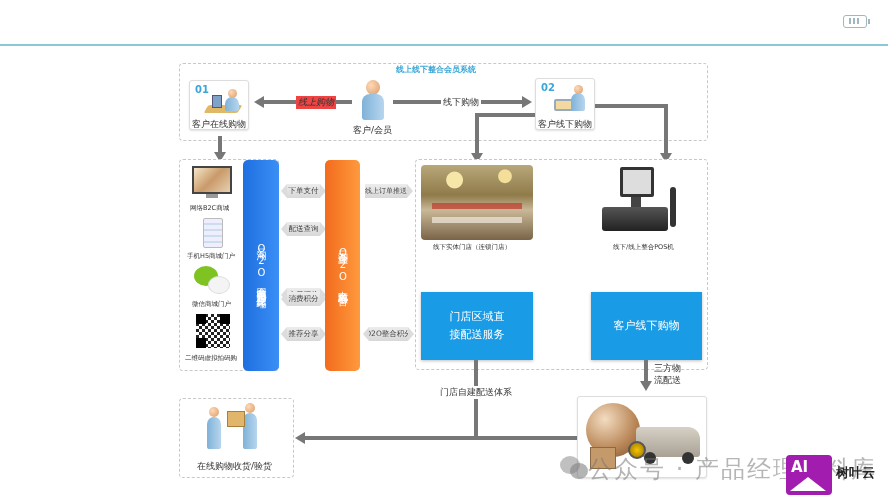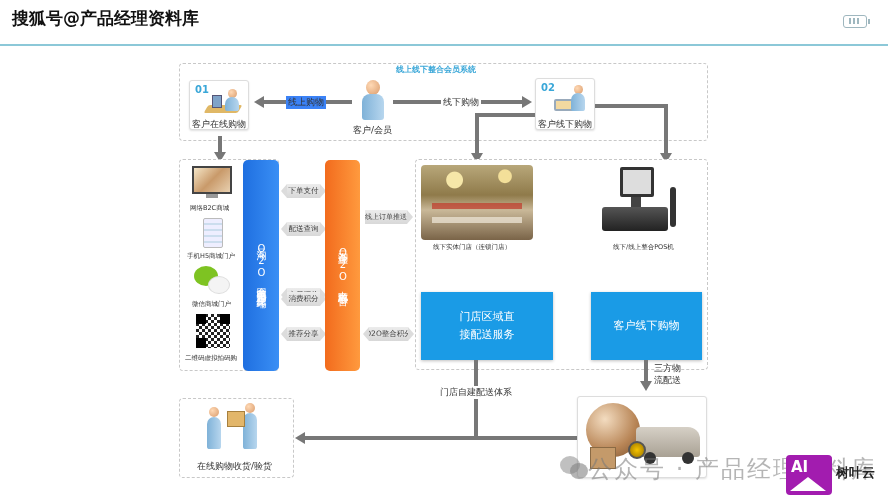--- a/index.html
+++ b/index.html
@@ -60,21 +60,20 @@
 
   .wm-bottom { position: absolute; left: 588px; top: 453px; font-size: 24px; color: rgba(120,120,120,0.55); white-space: nowrap; letter-spacing: 2px; }
   .wm-logo { position: absolute; left: 786px; top: 455px; width: 46px; height: 40px; background: #a21caf; border-radius: 4px; color: #fff; font-weight: bold; font-size: 15px; }
   .wm-logo span { position: absolute; left: 5px; top: 3px; }
   .wm-brand { position: absolute; left: 836px; top: 464px; font-size: 13px; font-weight: bold; color: #222; }
 </style>
 </head>
 <body>
 
 <div class="header">
-  <div class="watermark-top">搜狐号@产品经理资料库</div>
   <div class="battery">
     <span style="left:5px"></span>
       <span style="left:9px"></span>
       <span style="left:13px"></span>
   </div>
   <div class="rule"></div>
 </div>
 
 <div class="dashed-box" style="left:179px;top:63px;width:529px;height:78px;"></div>
 <div class="label-sm" style="left:396px;top:64px;font-size:8px;color:#3aa7d8;font-weight:bold;">线上线下整合会员系统</div>
@@ -91,21 +90,21 @@
 </div>
 
 <div style="position:absolute;left:361px;top:80px;width:24px;height:40px;">
   <div class="person-head" style="left:5px;top:0;width:14px;height:15px;"></div>
   <div class="person-body" style="left:1px;top:14px;width:22px;height:26px;"></div>
 </div>
 <div class="label-sm" style="left:353px;top:124px;">客户/会员</div>
 
 <div class="line-h" style="left:262px;top:100px;width:90px;"></div>
 <div class="arrow-left" style="left:254px;top:96px;"></div>
-<div class="label-sm" style="left:286px;top:96px;background:#3b82f6;padding:0 2px;">线上购物</div>
+<div class="label-sm" style="left:296px;top:96px;background:#ef4444;padding:0 2px;font-style:italic;">线上购物</div>
 
 <div class="line-h" style="left:393px;top:100px;width:130px;"></div>
 <div class="arrow-right" style="left:522px;top:96px;"></div>
 <div class="label-sm" style="left:441px;top:96px;background:#fff;padding:0 2px;">线下购物</div>
 
 <div class="card" style="left:535px;top:78px;width:60px;height:52px;">
   <div class="num">02</div>
   <div style="position:absolute;left:16px;top:6px;width:36px;height:30px;">
     <div style="position:absolute;left:2px;top:14px;width:20px;height:12px;border:2px solid #9ab;border-radius:2px;background:#f3d9a0;"></div>
     <div class="person-head" style="left:22px;top:0;width:9px;height:9px;"></div>
@@ -153,40 +152,40 @@
 <div class="vbar blue" style="left:243px;top:160px;width:36px;height:211px;">云淘O2O全网电商平台用户交互终端</div>
 
 <div class="dbl-arrow" style="left:287px;top:184px;width:33px;">下单支付</div>
 <div class="dbl-arrow" style="left:287px;top:222px;width:33px;">配送查询</div>
 <div class="dbl-arrow" style="left:287px;top:256px;width:33px;margin-top:32px;">交易评价</div>
 <div class="dbl-arrow" style="left:287px;top:292px;width:33px;">消费积分</div>
 <div class="dbl-arrow" style="left:287px;top:327px;width:33px;">推荐分享</div>
 
 <div class="vbar orange" style="left:325px;top:160px;width:35px;height:211px;">云淘企业O2O电商核心平台</div>
 
-<div class="sgl-arrow" style="left:365px;top:184px;width:42px;margin-top:26px;">线上订单推送</div>
+<div class="sgl-arrow" style="left:365px;top:184px;width:42px;">线上订单推送</div>
 <div class="dbl-arrow" style="left:369px;top:327px;width:39px;">O2O整合积分</div>
 
 <div class="dashed-box" style="left:415px;top:159px;width:293px;height:211px;"></div>
 
 <div class="photo-store" style="left:421px;top:165px;width:112px;height:75px;">
   <div class="stripe" style="top:38px;"></div>
   <div class="stripe" style="top:52px;background:#e8e0d0;opacity:.8;"></div>
 </div>
 <div class="label-xs" style="left:433px;top:243px;">线下实体门店（连锁门店）</div>
 
 <div style="position:absolute;left:598px;top:165px;width:86px;height:68px;">
   <div style="position:absolute;left:22px;top:2px;width:34px;height:30px;background:#ddd;border:3px solid #333;border-radius:2px;"></div>
   <div style="position:absolute;left:33px;top:32px;width:10px;height:10px;background:#444;"></div>
   <div style="position:absolute;left:4px;top:42px;width:66px;height:24px;background:linear-gradient(#555,#222);border-radius:3px;"></div>
   <div style="position:absolute;left:72px;top:22px;width:6px;height:40px;background:#333;border-radius:3px;"></div>
 </div>
 <div class="label-xs" style="left:613px;top:243px;">线下/线上整合POS机</div>
 
-<div class="blue-box" style="left:421px;top:292px;width:132px;height:68px;">
+<div class="blue-box" style="left:421px;top:292px;width:112px;height:68px;">
   <div>
     <div>门店区域直</div>
     <div>接配送服务</div>
   </div>
 </div>
 <div class="blue-box" style="left:591px;top:292px;width:111px;height:68px;">
   <span>客户线下购物</span>
 </div>
 
 <div class="line-v" style="left:474px;top:360px;height:78px;"></div>

